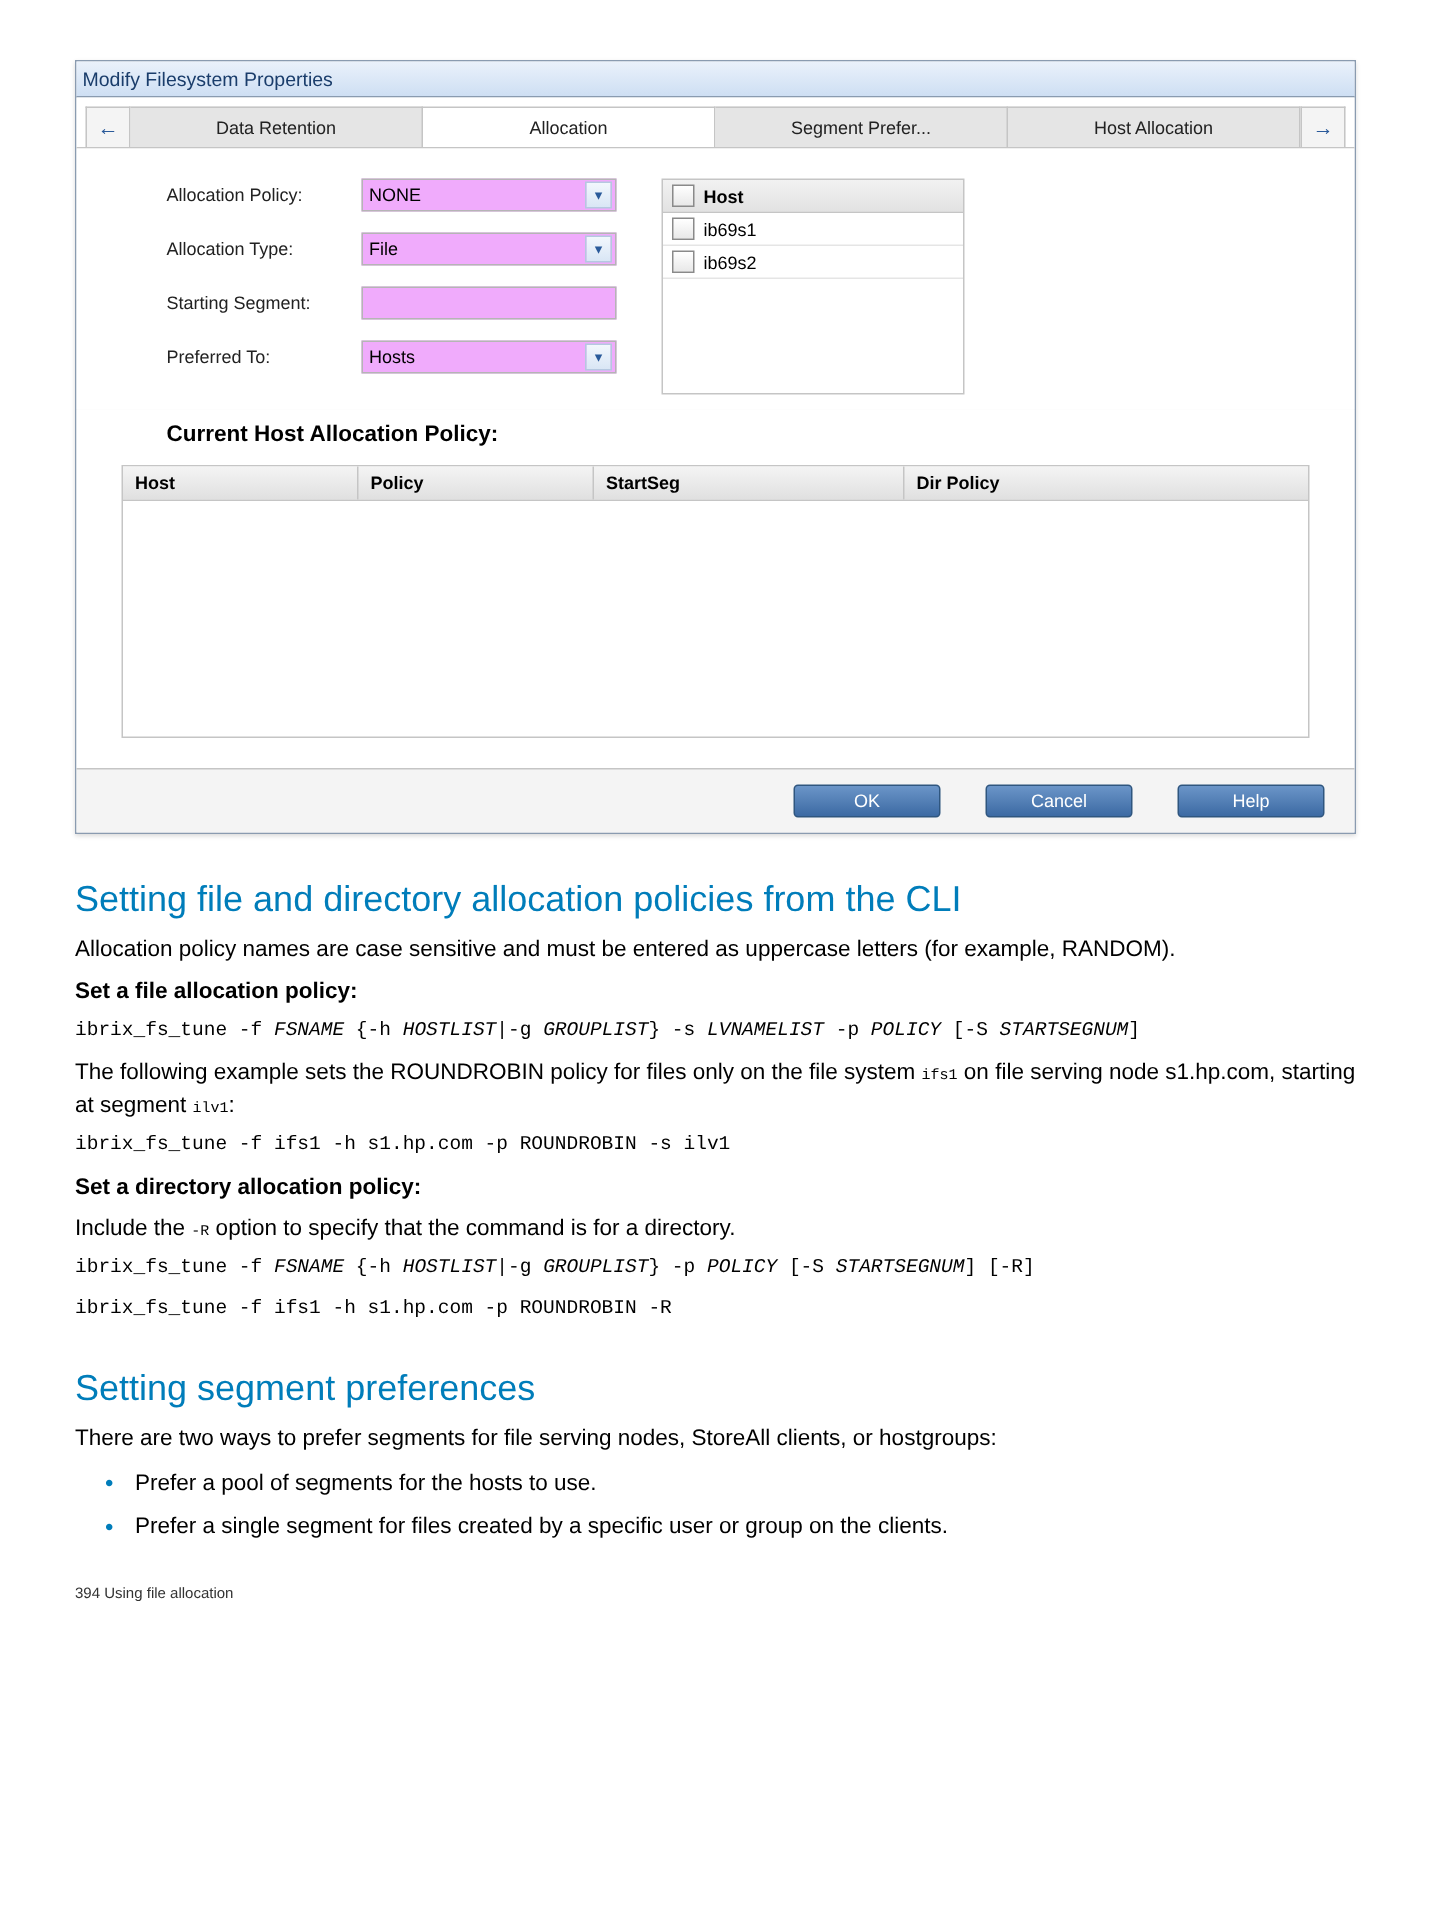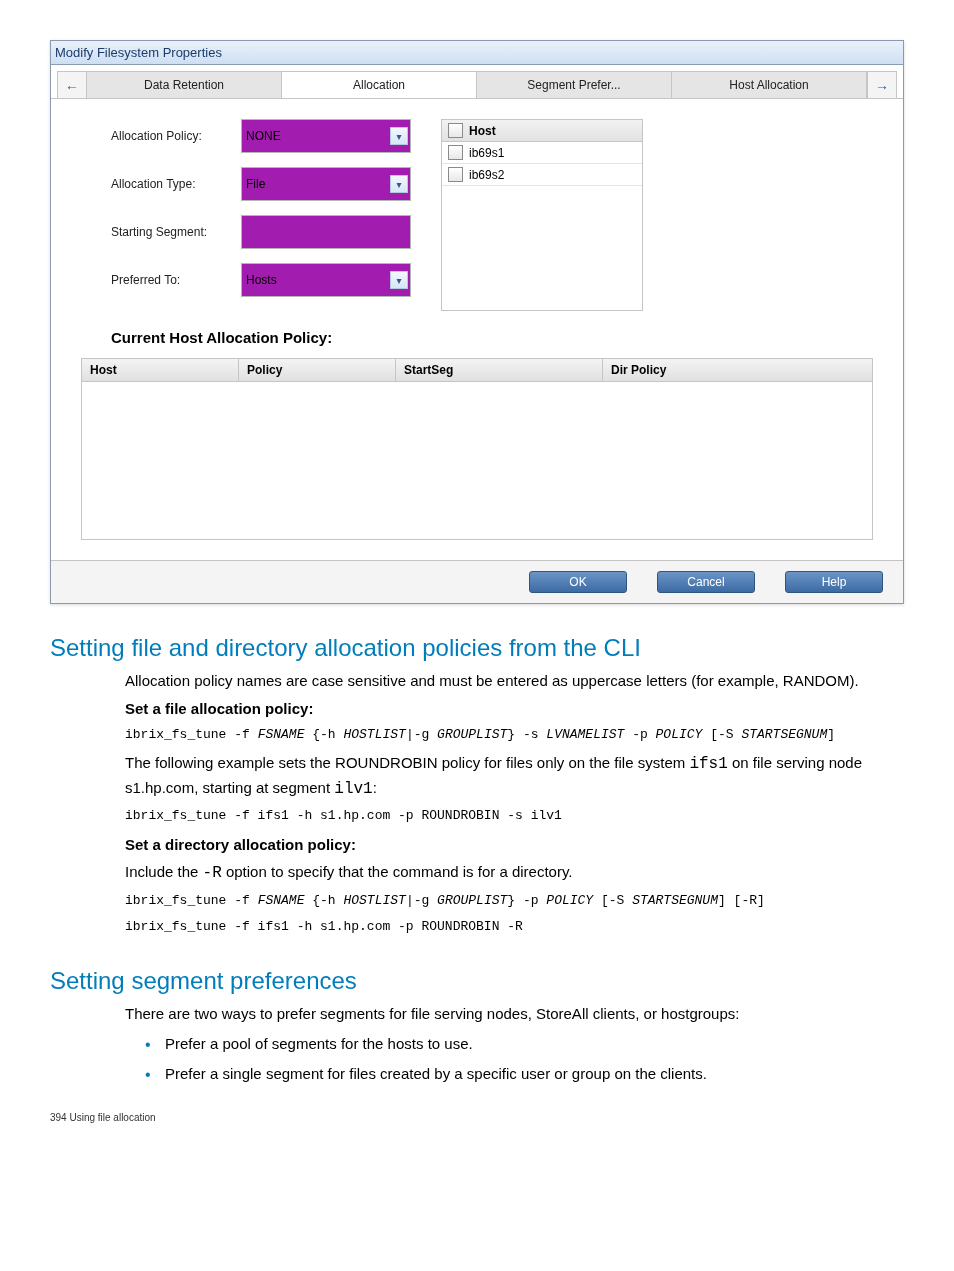--- a/index.html
+++ b/index.html
@@ -70,23 +70,23 @@
     align-items: center;
     margin-bottom: 14px;
   }
   .form-label {
     width: 130px;
     font-size: 12px;
     color: #222;
   }
   .combo, .text-input {
     width: 170px;
-    height: 34px;
+    height: 22px;
     border: 1px solid #b5b5b5;
-    background: #a21caf;
+    background: #f0abfc;
     display: flex;
     align-items: center;
     justify-content: space-between;
     padding: 0 4px;
     font-size: 12px;
     box-sizing: border-box;
   }
   .combo-arrow {
     width: 16px;
     height: 16px;
@@ -177,29 +177,28 @@
     text-align: center;
     cursor: pointer;
   }
   h2.doc-heading {
     color: #007dba;
     font-weight: normal;
     font-size: 24px;
     margin: 30px 0 8px 0;
   }
   .doc-body {
-    margin-left: 75px;
     font-size: 15px;
     line-height: 1.45;
   }
   .doc-body p { margin: 6px 0; }
   .bold { font-weight: bold; }
   code, .mono {
     font-family: "Courier New", monospace;
-    font-size: 16px;
+    font-size: 10px;
   }
   pre.cmd {
     font-family: "Courier New", monospace;
     font-size: 13px;
     margin: 4px 0 8px 0;
     white-space: pre-wrap;
   }
   pre.cmd .it { font-style: italic; }
   ul.bullets {
     list-style: none;

